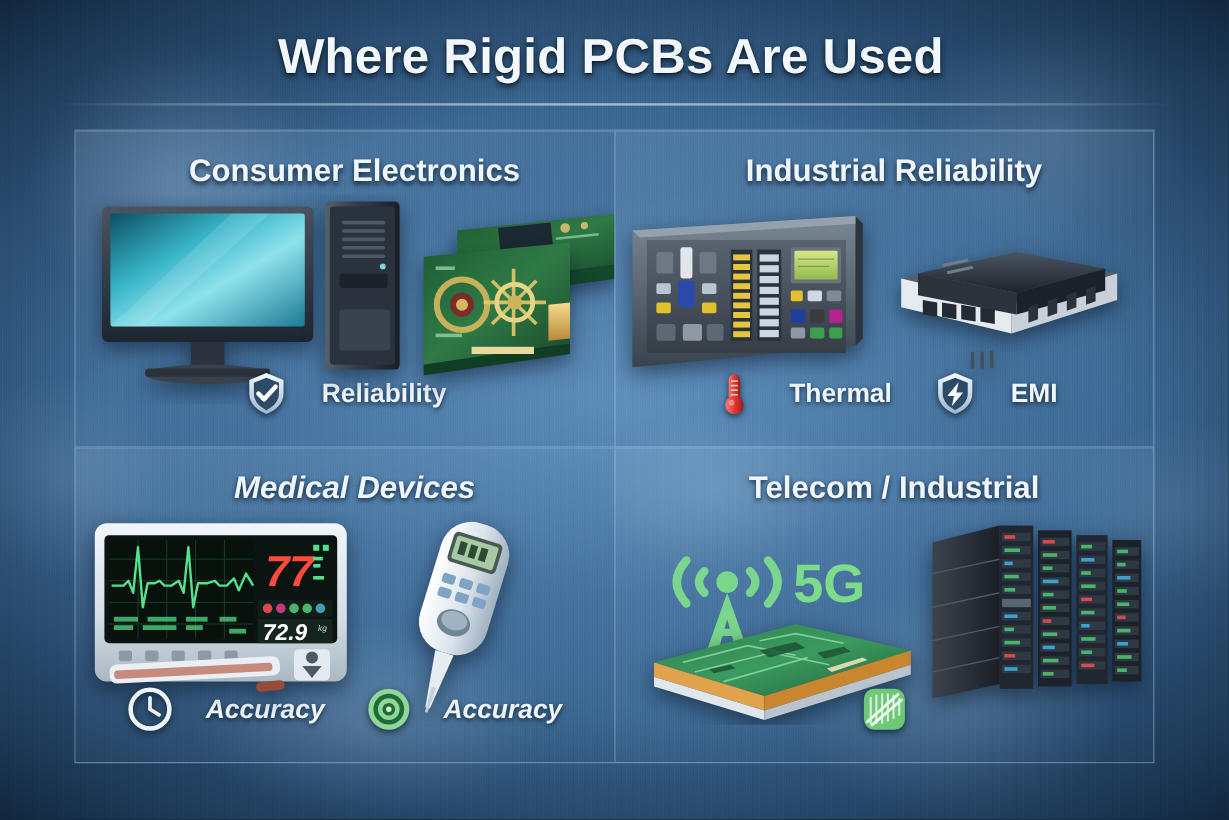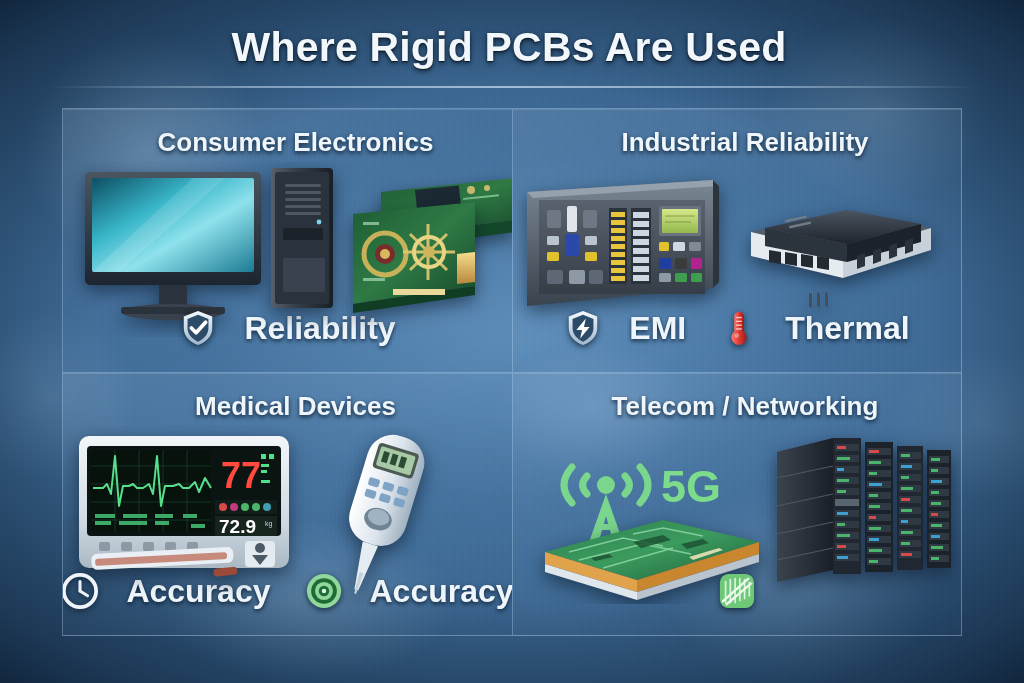--- a/index.html
+++ b/index.html
@@ -77,21 +77,21 @@
     border: 1px solid rgba(196,220,244,0.34);
     background: linear-gradient(160deg, rgba(172,204,234,0.17) 0%, rgba(120,164,206,0.10) 45%, rgba(60,104,150,0.07) 100%);
     box-shadow: inset 0 1px 0 rgba(226,241,255,0.16);
     display: flex;
     flex-direction: column;
     align-items: center;
     overflow: hidden;
   }
   .panel:nth-child(1) { border-right-width: 0; border-bottom-width: 0; }
   .panel:nth-child(2) { border-bottom-width: 0; }
-  .panel:nth-child(3) { border-right-width: 0; }
+  .panel:nth-child(3) { border-right-width: 0; font-style: italic; }
 
   .panel-title {
     margin-top: 18px;
     font-size: 26px;
     font-weight: bold;
     color: #eef5fb;
     text-shadow: 0 2px 4px rgba(5,20,36,0.85);
     text-align: right;
     margin-left: 16px;
   }
@@ -105,21 +105,21 @@
   .badges {
     display: flex;
     align-items: center;
     justify-content: center;
     gap: 34px;
     margin-bottom: 22px;
     height: 44px;
   }
   .badge { display: flex; align-items: center; gap: 11px; }
   .badge-label {
-    font-size: 32px;
+    font-size: 22px;
     font-weight: bold;
     color: #eef5fb;
     text-shadow: 0 2px 4px rgba(5,20,36,0.8);
     white-space: nowrap;
     padding-left: 16px;
   }
   .badge-ico { width: 38px; height: 38px; display: block; filter: drop-shadow(0 2px 3px rgba(3,16,30,0.7)); }
   .shadowy { filter: drop-shadow(0 6px 9px rgba(5,18,34,0.55)); }
 </style>
 </head>
@@ -363,51 +363,51 @@
               <polygon points="376,80 384,77 384,90 376,93"></polygon>
               <polygon points="392,75 400,72 400,85 392,88"></polygon>
             </g>
           </g>
         </svg>
       </div>
       <div class="badges">
         <div class="badge">
           <svg class="badge-ico" viewBox="0 0 40 40">
             <defs>
-                <linearGradient id="shg2" x1="0" y1="0" x2="0" y2="1">
-              <stop offset="0%" stop-color="#f4f9fd"></stop>
-                  <stop offset="100%" stop-color="#9db6cc"></stop>
-            </linearGradient>
-              </defs>
-            <path d="M20 2 L35 8 V20 C35 29 28 35 20 38 C12 35 5 29 5 20 V8 Z" fill="url(#shg2)"></path>
-            <path d="M20 6 L31 10.5 V20 C31 27 25.5 32 20 34.5 C14.5 32 9 27 9 20 V10.5 Z" fill="#2c4b68"></path>
-            <path d="M23 10 L13 22 h6 l-2 9 l10 -12 h-6 z" fill="#ffffff"></path>
-          </svg>
-          <span class="badge-label">EMI</span>
-        </div>
-        <div class="badge">
-          <svg class="badge-ico" viewBox="0 0 40 40">
-            <defs>
                 <linearGradient id="thg" x1="0" y1="0" x2="1" y2="0">
               <stop offset="0%" stop-color="#ff7b6e"></stop>
                   <stop offset="50%" stop-color="#e03a34"></stop>
                   <stop offset="100%" stop-color="#9e1a16"></stop>
             </linearGradient>
               </defs>
             <rect x="15" y="3" width="10" height="24" rx="5" fill="url(#thg)"></rect>
             <circle cx="20" cy="30" r="8" fill="url(#thg)"></circle>
             <g stroke="#ffffff" stroke-width="1.4" opacity="0.75">
               <line x1="17" y1="9" x2="23" y2="9"></line>
               <line x1="17" y1="13" x2="23" y2="13"></line>
               <line x1="17" y1="17" x2="23" y2="17"></line>
               <line x1="17" y1="21" x2="23" y2="21"></line>
             </g>
             <circle cx="17.5" cy="28" r="2.6" fill="#ffffff" opacity="0.35"></circle>
           </svg>
           <span class="badge-label">Thermal</span>
+        </div>
+        <div class="badge">
+          <svg class="badge-ico" viewBox="0 0 40 40">
+            <defs>
+                <linearGradient id="shg2" x1="0" y1="0" x2="0" y2="1">
+              <stop offset="0%" stop-color="#f4f9fd"></stop>
+                  <stop offset="100%" stop-color="#9db6cc"></stop>
+            </linearGradient>
+              </defs>
+            <path d="M20 2 L35 8 V20 C35 29 28 35 20 38 C12 35 5 29 5 20 V8 Z" fill="url(#shg2)"></path>
+            <path d="M20 6 L31 10.5 V20 C31 27 25.5 32 20 34.5 C14.5 32 9 27 9 20 V10.5 Z" fill="#2c4b68"></path>
+            <path d="M23 10 L13 22 h6 l-2 9 l10 -12 h-6 z" fill="#ffffff"></path>
+          </svg>
+          <span class="badge-label">EMI</span>
         </div>
       </div>
     </div>
 
     <div class="panel">
       <div class="panel-title">Medical Devices</div>
       <div class="art">
         <svg viewBox="0 0 450 180" width="450" height="180" style="position:absolute;left:0;top:4px">
           <defs>
             <linearGradient id="caseG" x1="0" y1="0" x2="0" y2="1">
@@ -531,21 +531,21 @@
             <circle cx="20" cy="20" r="9.5" fill="#8fd79a"></circle>
             <circle cx="20" cy="20" r="5.5" fill="#1f6b35"></circle>
             <circle cx="20" cy="20" r="2.4" fill="#d9f2de"></circle>
           </svg>
           <span class="badge-label">Accuracy</span>
         </div>
       </div>
     </div>
 
     <div class="panel">
-      <div class="panel-title">Telecom / Networking</div>
+      <div class="panel-title">Telecom / Industrial</div>
       <div class="art">
         <svg viewBox="0 0 450 180" width="450" height="180" style="position:absolute;left:0;top:2px">
           <defs>
             <linearGradient id="boardG" x1="0" y1="0" x2="1" y2="1">
               <stop offset="0%" stop-color="#2e8350"></stop>
               <stop offset="50%" stop-color="#3b9a5e"></stop>
               <stop offset="100%" stop-color="#1f6138"></stop>
             </linearGradient>
             <linearGradient id="rackG" x1="0" y1="0" x2="1" y2="0">
               <stop offset="0%" stop-color="#3b434d"></stop>

